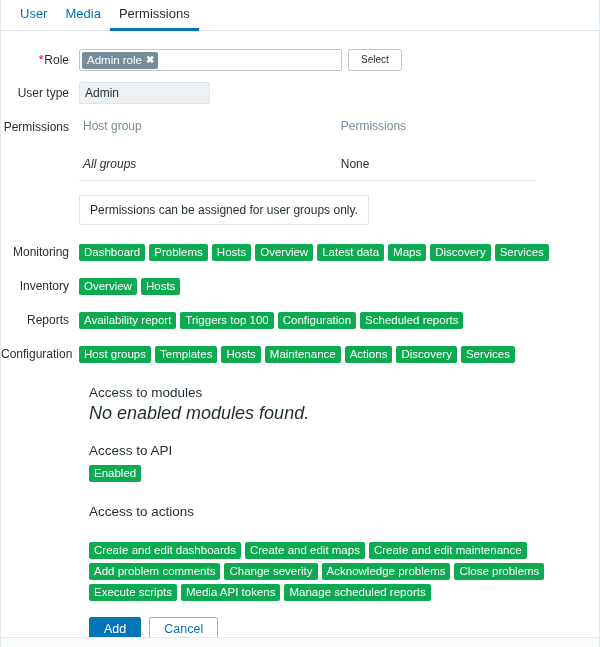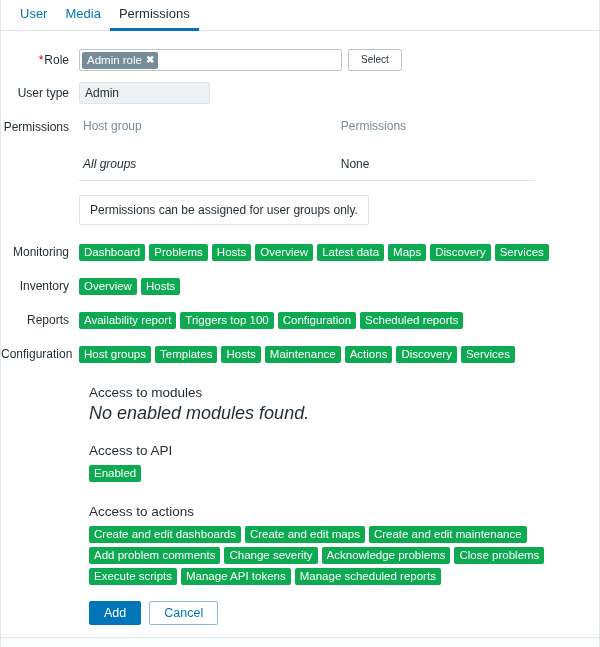--- a/index.html
+++ b/index.html
@@ -381,30 +381,30 @@
 
     <div style="margin-top:22px;">
       <div class="section-head">Access to API</div>
       <div class="badges-indent" style="margin-top:6px;">
         <span class="badge">Enabled</span>
       </div>
     </div>
 
     <div style="margin-top:22px;">
       <div class="section-head">Access to actions</div>
-      <div class="badges-indent" style="margin-top:6px;">
+      <div class="badges-indent" style="margin-top:22px;">
         <span class="badge">Create and edit dashboards</span>
         <span class="badge">Create and edit maps</span>
         <span class="badge">Create and edit maintenance</span>
         <span class="badge">Add problem comments</span>
         <span class="badge">Change severity</span>
         <span class="badge">Acknowledge problems</span>
         <span class="badge">Close problems</span>
         <span class="badge">Execute scripts</span>
-        <span class="badge">Manage API tokens</span>
+        <span class="badge">Media API tokens</span>
         <span class="badge">Manage scheduled reports</span>
       </div>
     </div>
 
     <div class="footer">
       <button class="btn btn-primary">Add</button>
       <button class="btn btn-secondary">Cancel</button>
     </div>
   </div>
 

